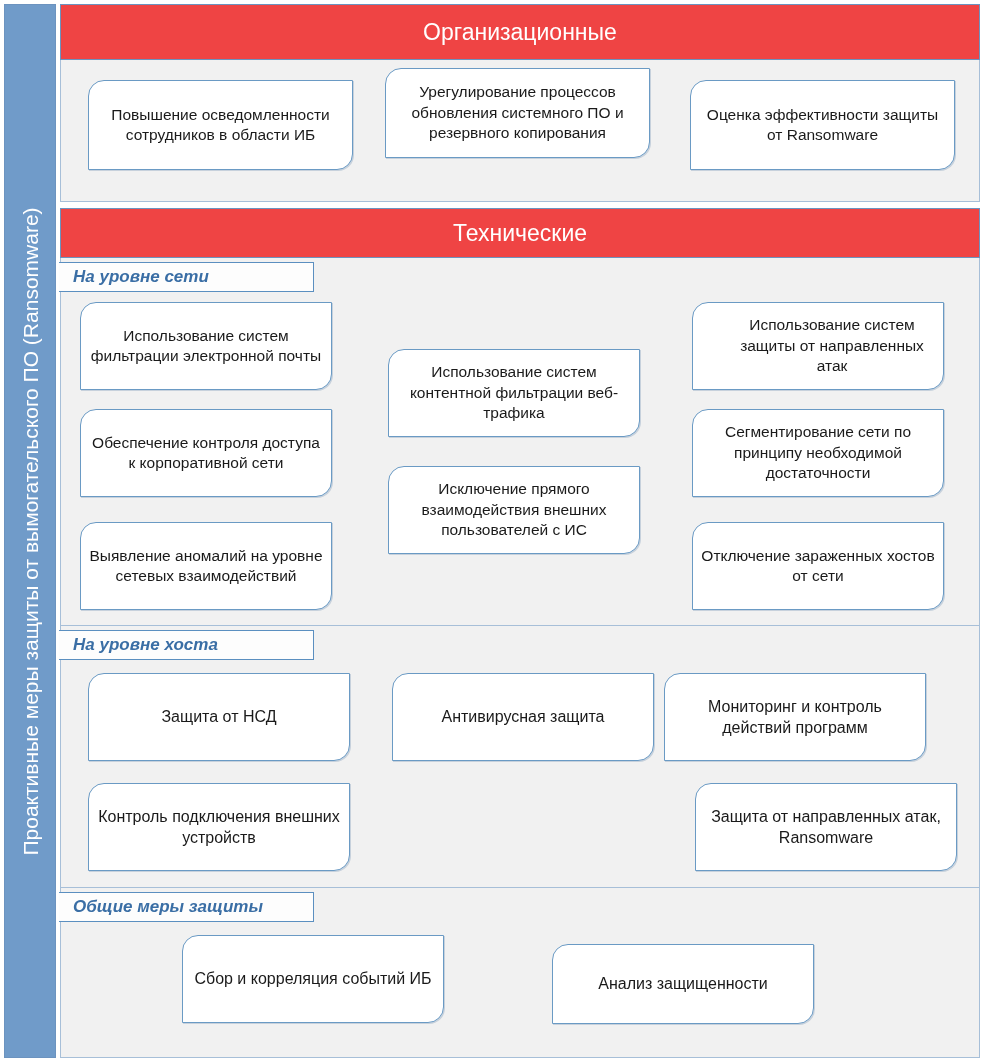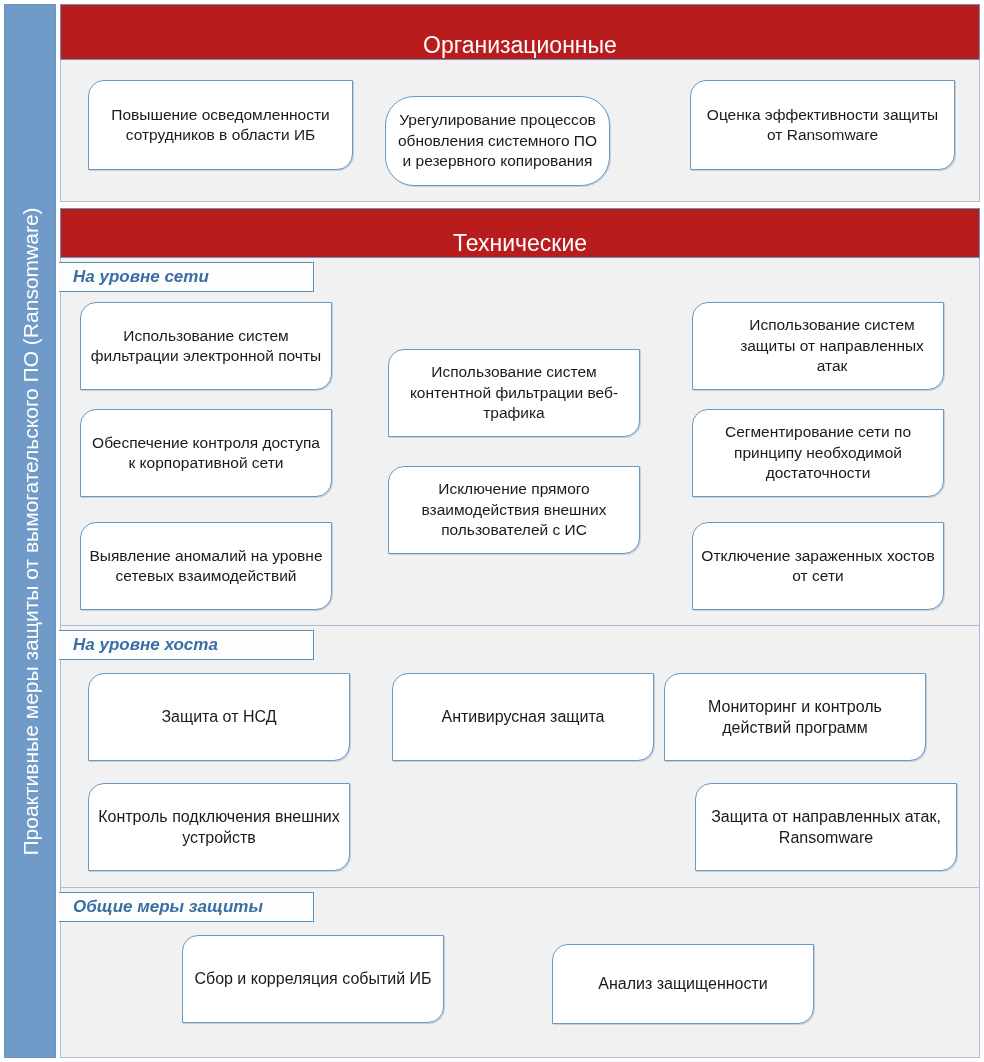--- a/index.html
+++ b/index.html
@@ -38,27 +38,27 @@
 
   
   .content{
     position:absolute;
     left:60px; top:4px;
     width:920px; height:1054px;
   }
 
   
   .cat-header{
-    background:#b91c1c;
+    background:#ef4444;
     border:1px solid #6C93BF;
     box-sizing:border-box;
     color:#ffffff;
     font-size:23px;
     display:flex;
-    align-items:flex-end;
+    align-items:center;
     justify-content:center;
     position:absolute;
     left:0; right:0;
   }
 
   
   .panel{
     position:absolute;
     left:0; right:0;
     background:#F1F1F1;
@@ -119,21 +119,21 @@
     <div class="cat-header" style="top:0px;height:56px;">
       <span>Организационные</span>
     </div>
 
     <div class="panel" style="top:56px;height:142px;">
     </div>
 
     <div class="node" style="left:28px;top:76px;width:265px;height:90px;">
       <span>Повышение осведомленности сотрудников в области ИБ</span>
     </div>
-    <div class="node" style="left:325px;top:92px;width:225px;height:90px;border-radius:29px;">
+    <div class="node" style="left:325px;top:64px;width:265px;height:90px;">
       <span>Урегулирование процессов обновления системного ПО и резервного копирования</span>
     </div>
     <div class="node" style="left:630px;top:76px;width:265px;height:90px;">
       <span>Оценка эффективности защиты от Ransomware</span>
     </div>
 
     <div class="cat-header" style="top:204px;height:50px;">
       <span>Технические</span>
     </div>
 

